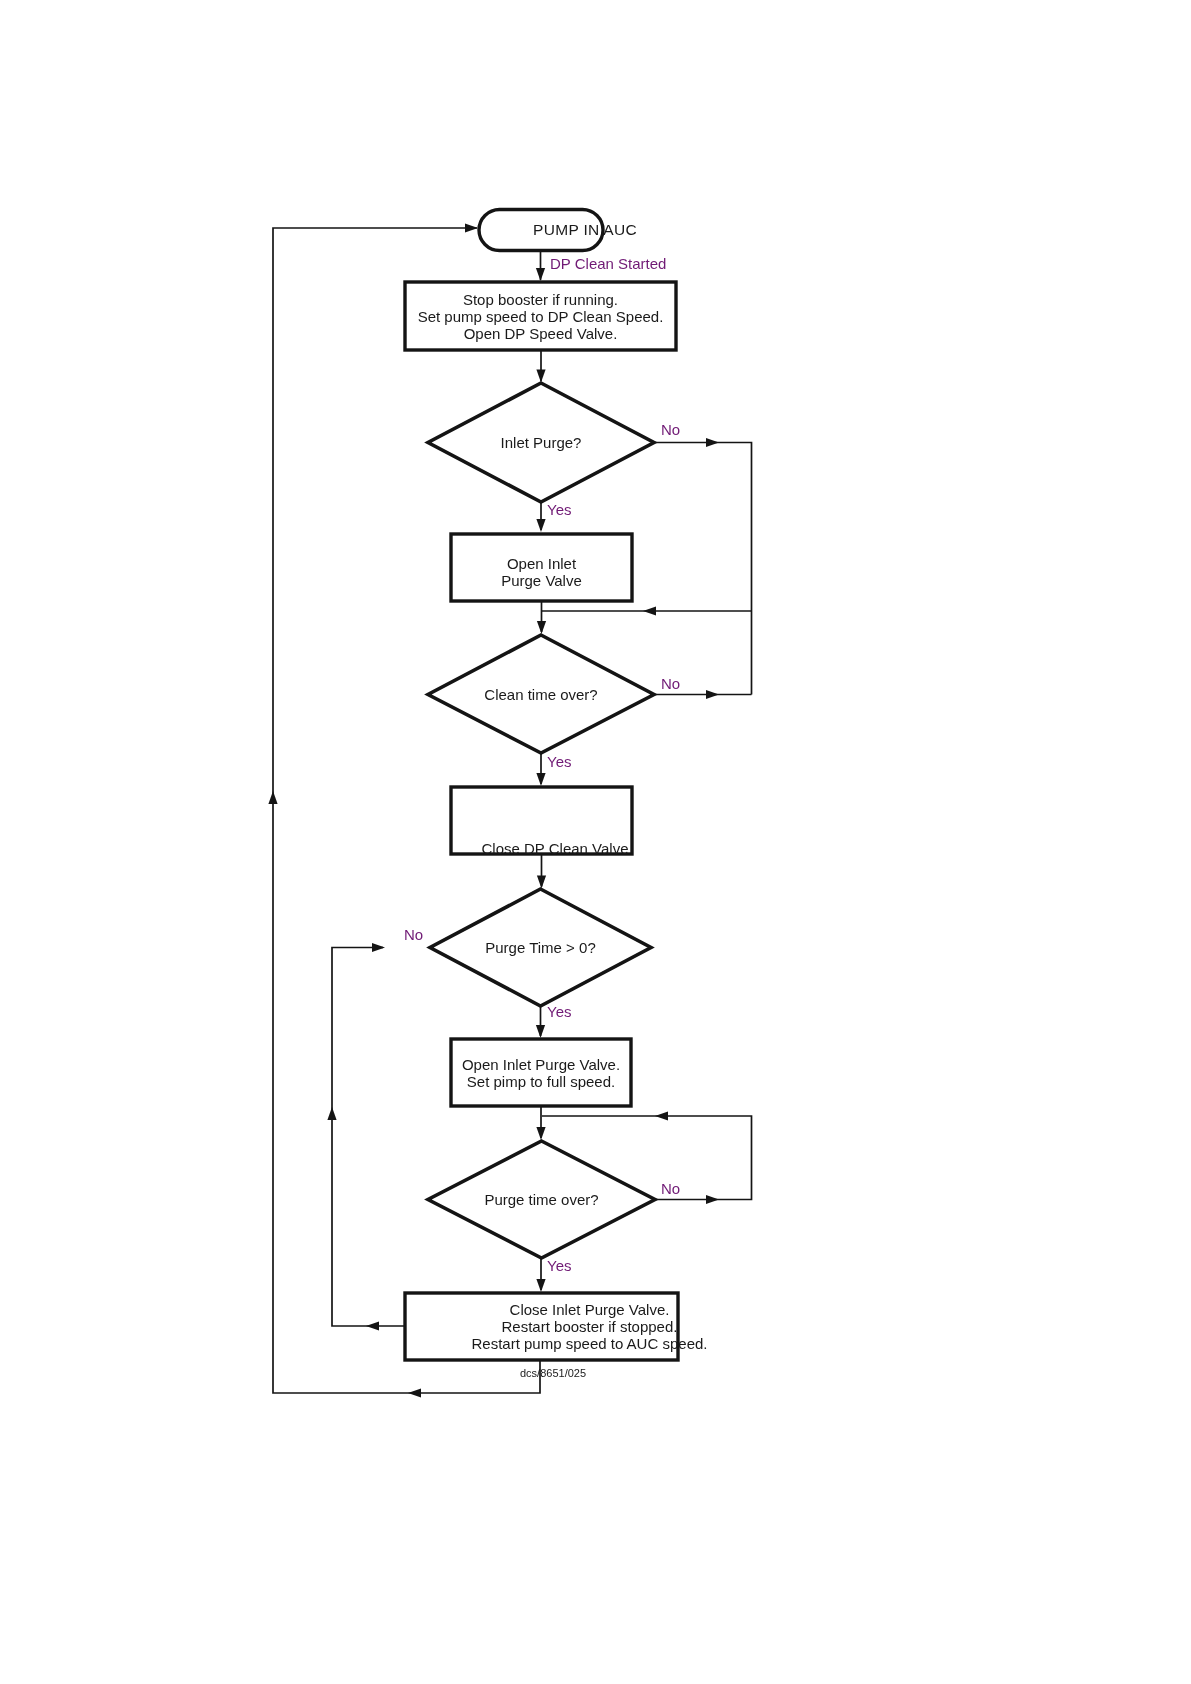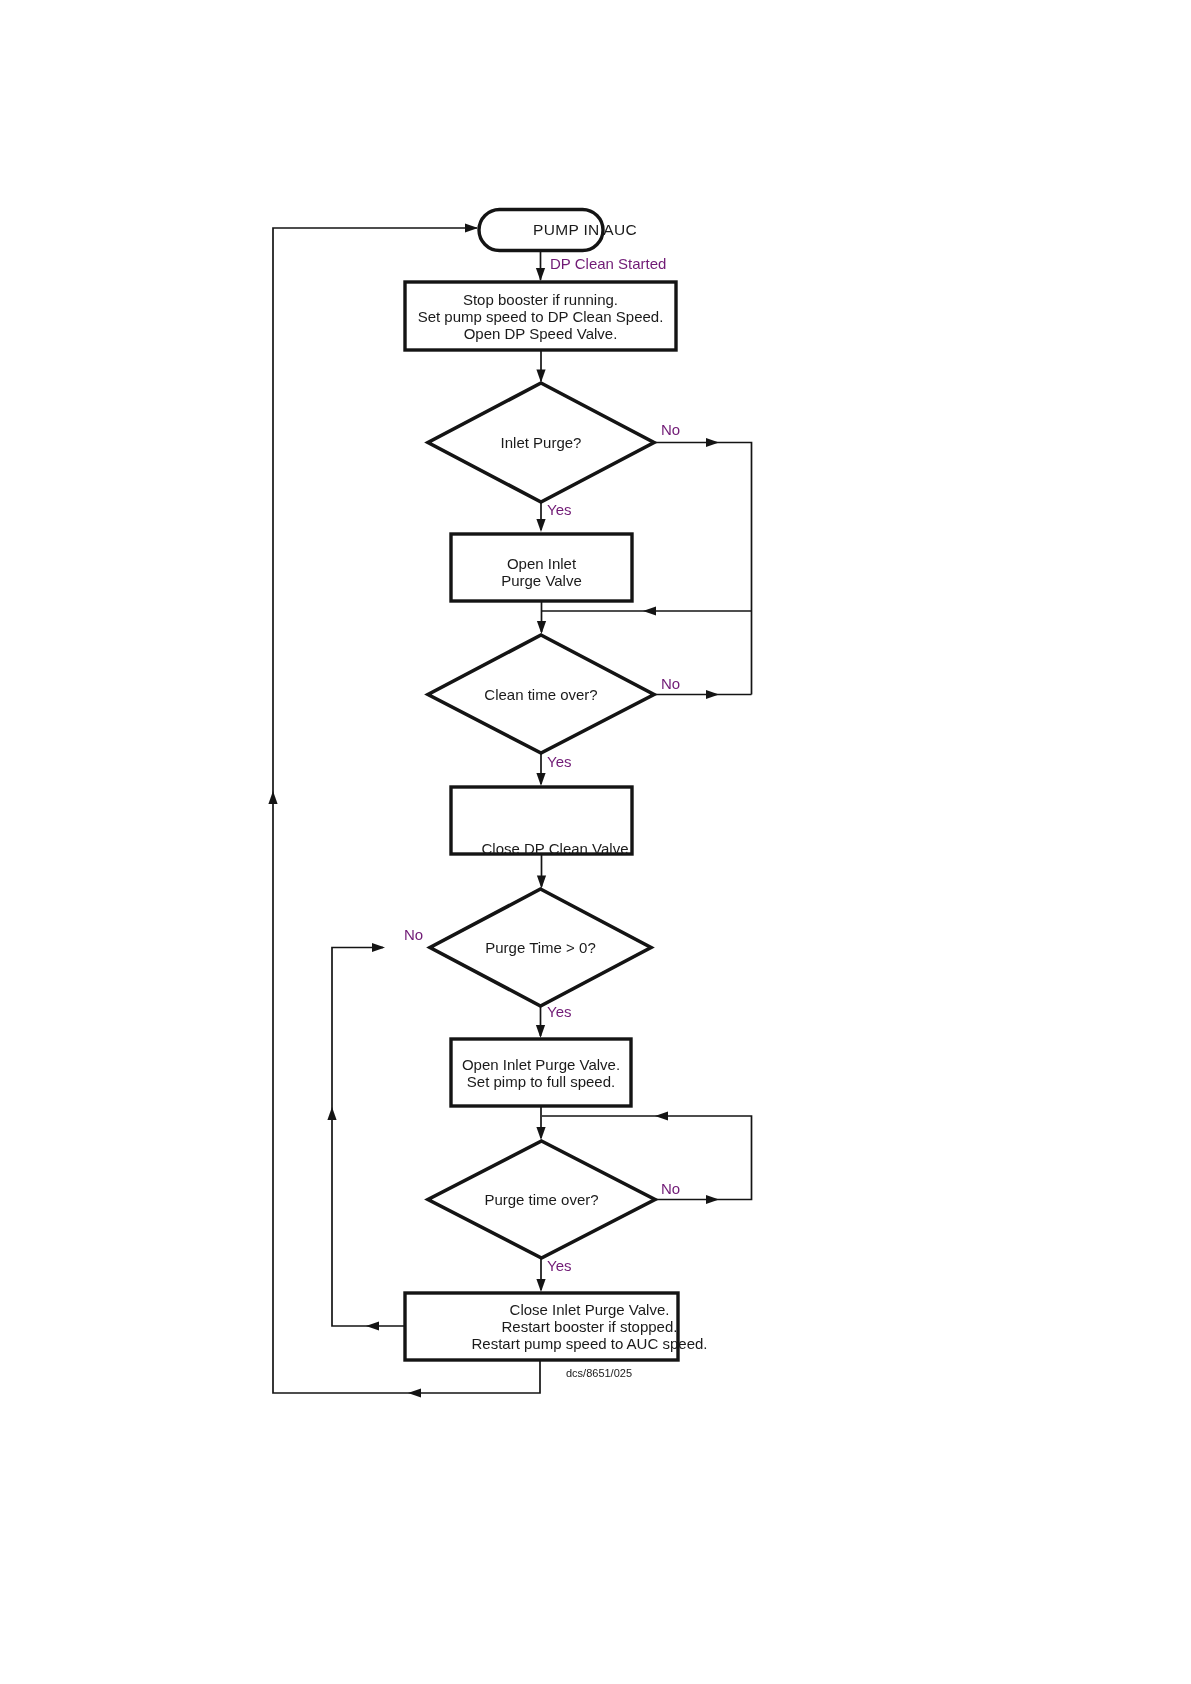--- a/index.html
+++ b/index.html
@@ -37,21 +37,21 @@
     justify-content: center;
     text-align: center;
     font-size: 15px;
     line-height: 17px;
     color: #1a1a1a;
   }
   .start-text { font-size: 15.5px; letter-spacing: 0.3px; }
   .footnote {
     position: absolute;
     font-size: 11px;
-    text-align: center;
+    text-align: left;
     color: #1a1a1a;
   }
 </style>
 </head>
 <body>
 
 <div class="canvas">
 
   <svg width="1191" height="1684" viewBox="0 0 1191 1684">
     <g fill="none" stroke="#141414" stroke-width="1.7">

